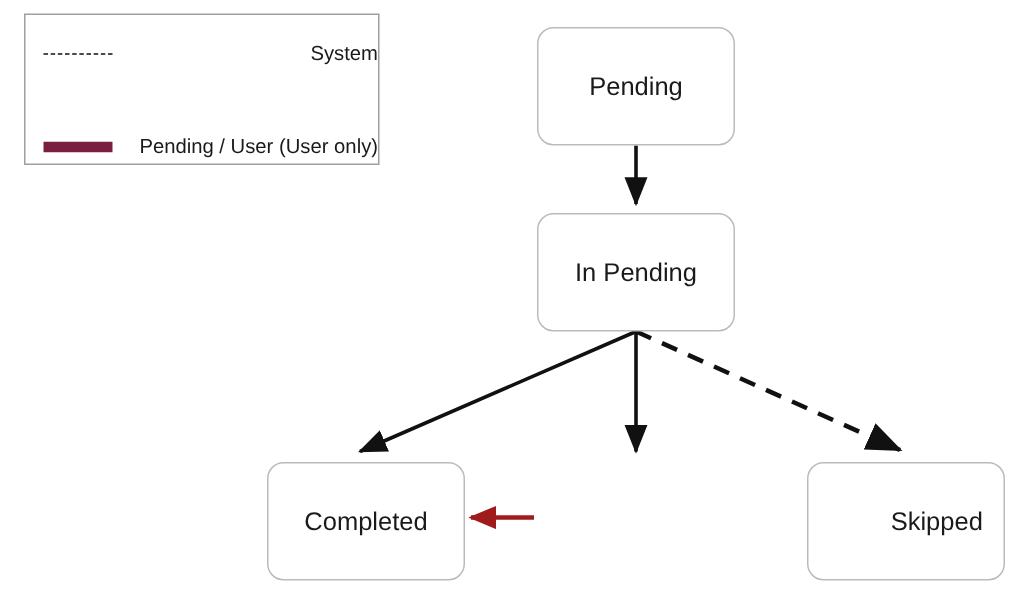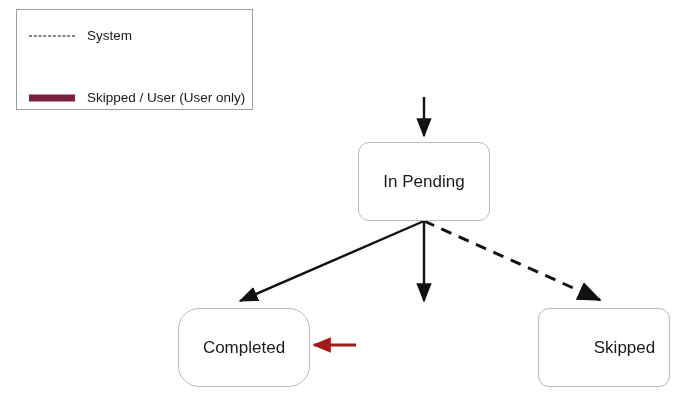--- a/index.html
+++ b/index.html
@@ -40,20 +40,21 @@
     background: #ffffff;
     box-sizing: border-box;
   }
   .legend-row {
     position: absolute;
     left: 0;
     width: 100%;
     height: 26px;
     display: flex;
     align-items: center;
+    justify-content: space-between;
   }
   .legend-row.r0 { top: 13px; }
   .legend-row.r1 { top: 44px; }
   .legend-row.r2 { top: 75px; }
   .legend-sample {
     width: 46px;
     margin-left: 12px;
     margin-right: 12px;
     flex: none;
     height: 12px;
@@ -96,21 +97,21 @@
     justify-content: center;
   }
   .node-label {
     font-size: 17px;
     color: #1a1a1a;
     line-height: 1;
     white-space: nowrap;
   }
   #node-pending    { left: 358px; top: 18px;  width: 132px; height: 79px; }
   #node-inprogress { left: 358px; top: 142px; width: 132px; height: 79px; }
-  #node-completed  { left: 178px; top: 308px; width: 132px; height: 79px; border-radius: 21px; }
+  #node-completed  { left: 178px; top: 308px; width: 132px; height: 79px; }
   #node-failed     { left: 358px; top: 308px; width: 132px; height: 79px; }
   #node-skipped    { left: 538px; top: 308px; width: 132px; height: 79px; padding-left: 41px; }
 </style>
 </head>
 <body>
 
 <div id="canvas">
 
   <svg class="edge-layer" viewBox="0 0 680 400" width="680" height="400">
     <defs>
@@ -140,25 +141,28 @@
         <span class="bar"></span>
       </span>
       <span class="legend-label">System</span>
     </div>
 
 
     <div class="legend-row r2">
       <span class="legend-sample thick">
         <span class="bar"></span>
       </span>
-      <span class="legend-label">Skipped / User (User only)</span>
+      <span class="legend-label">Pending / User (User only)</span>
     </div>
 
   </div>
 
+  <div class="node" id="node-pending">
+    <span class="node-label">Pending</span>
+  </div>
 
   <div class="node" id="node-inprogress">
     <span class="node-label">In Pending</span>
   </div>
 
   <div class="node" id="node-completed">
     <span class="node-label">Completed</span>
   </div>
 
 

